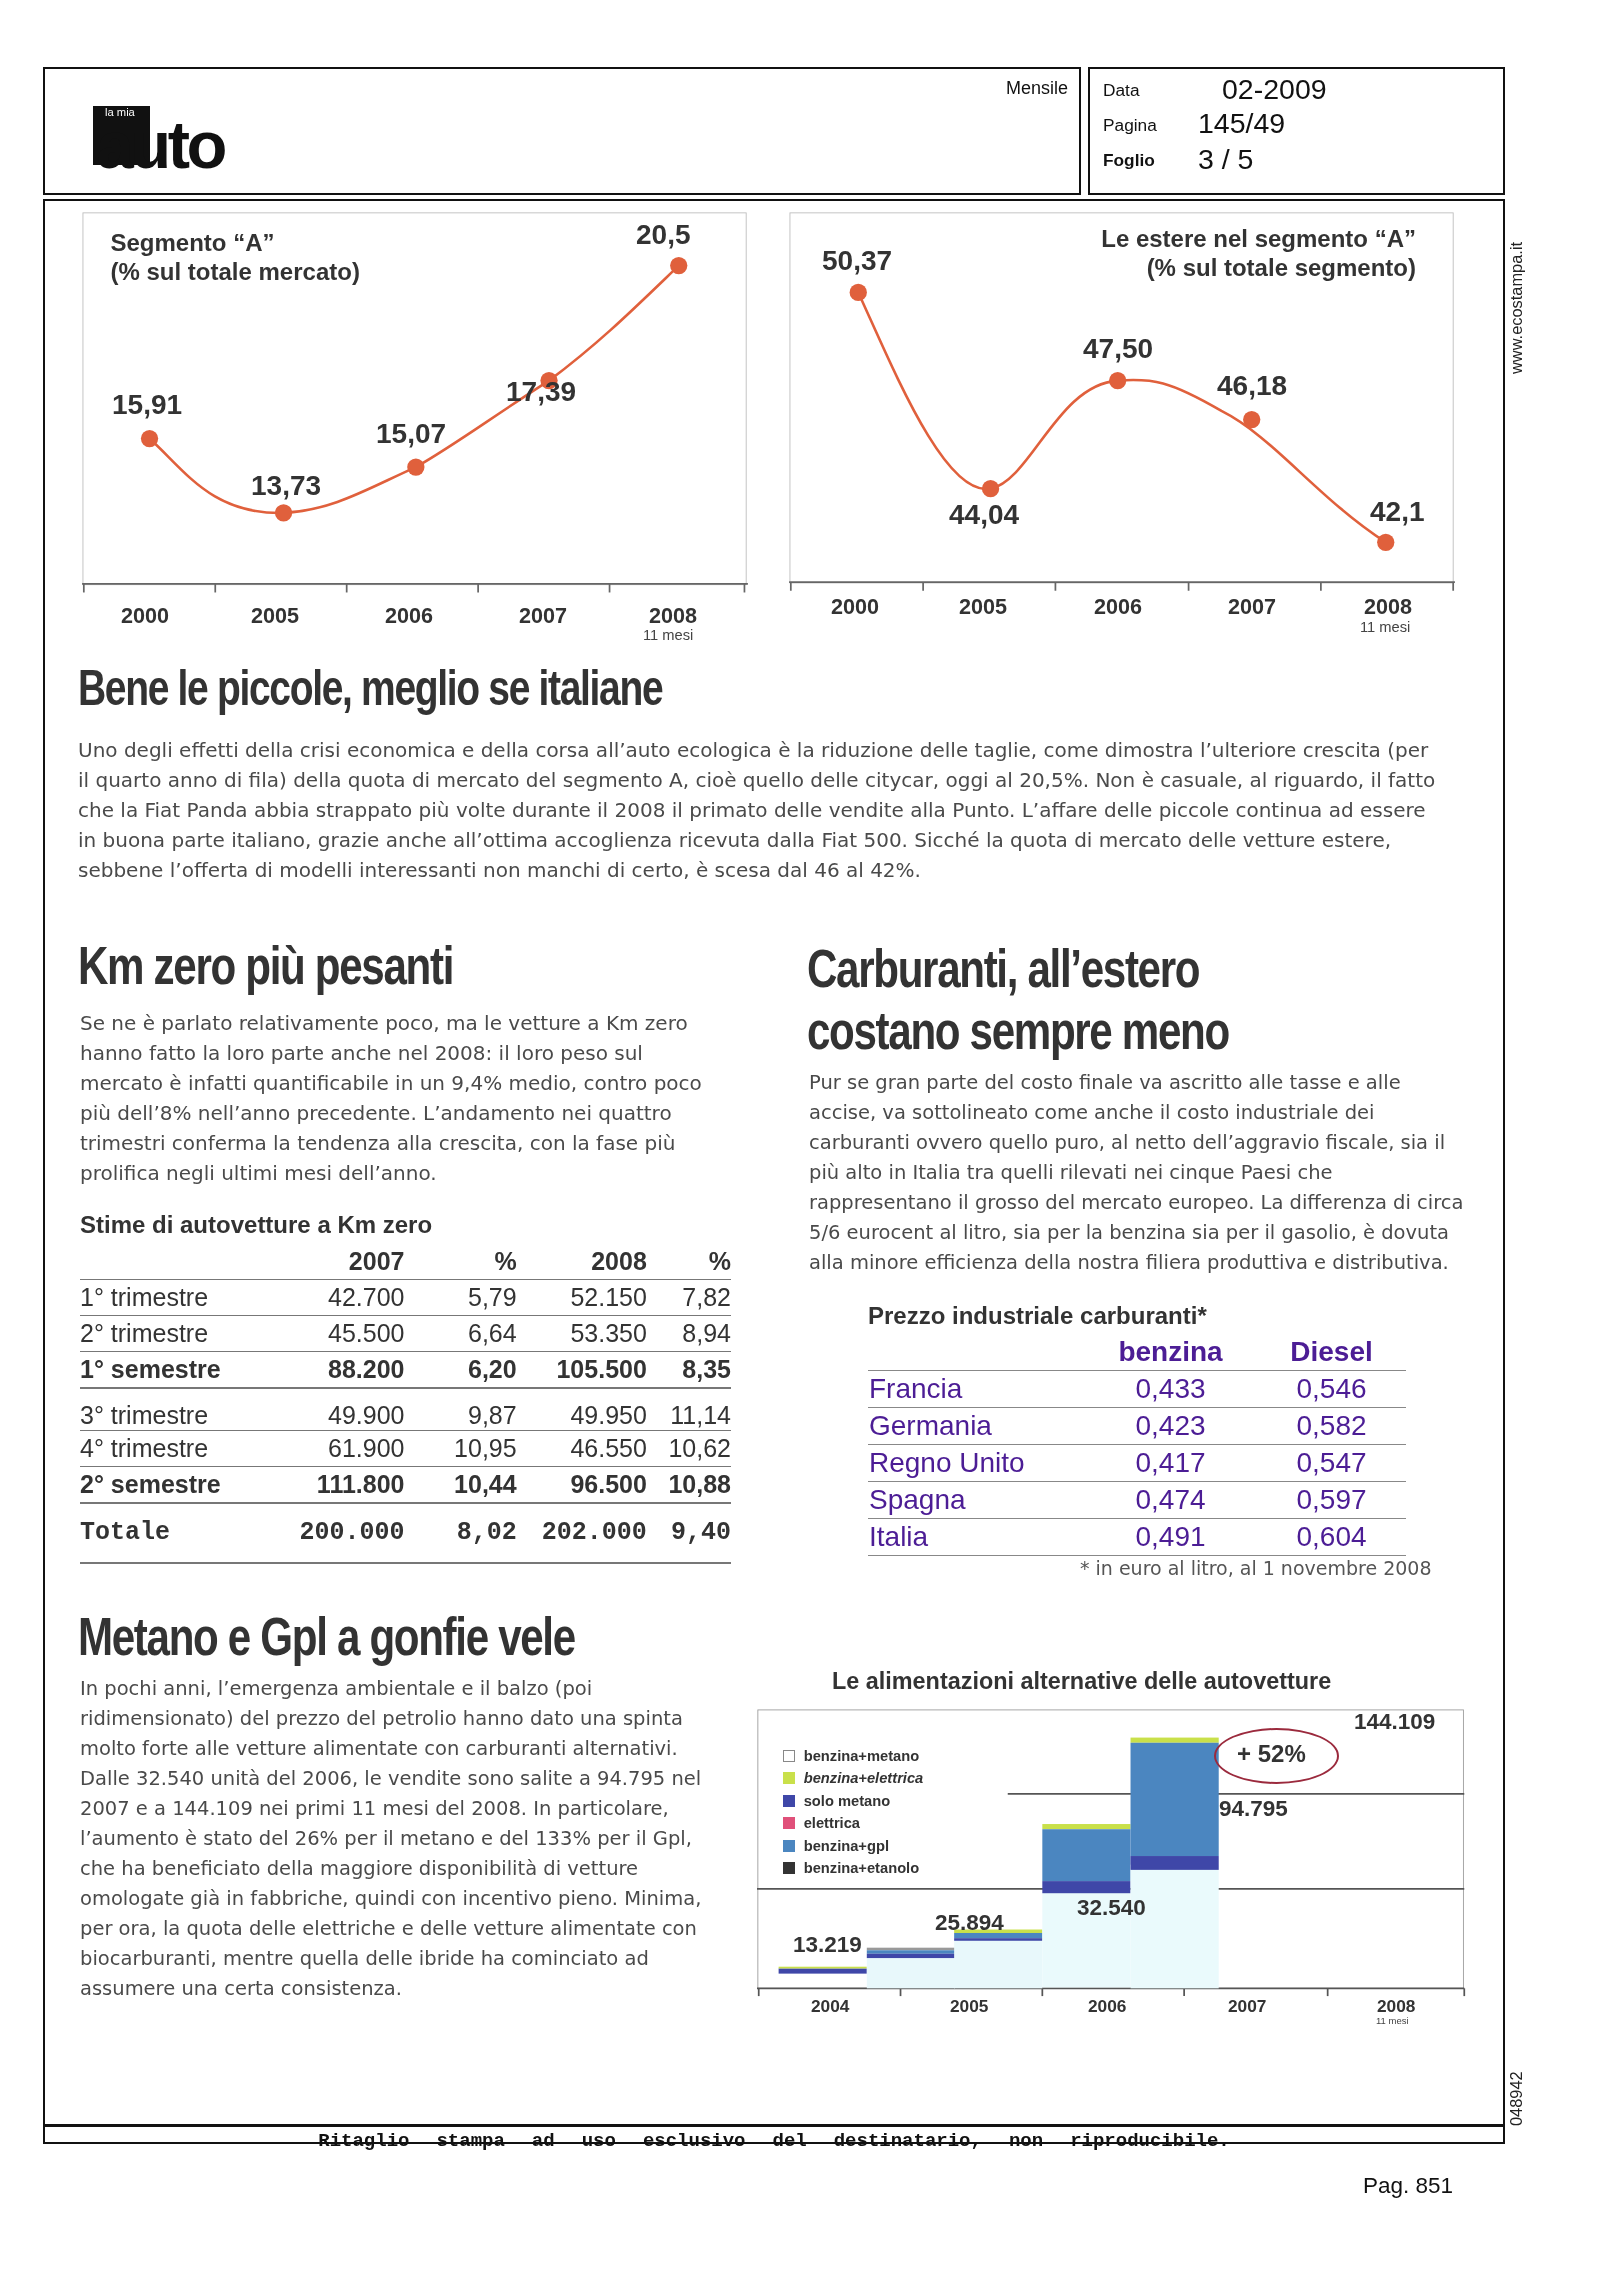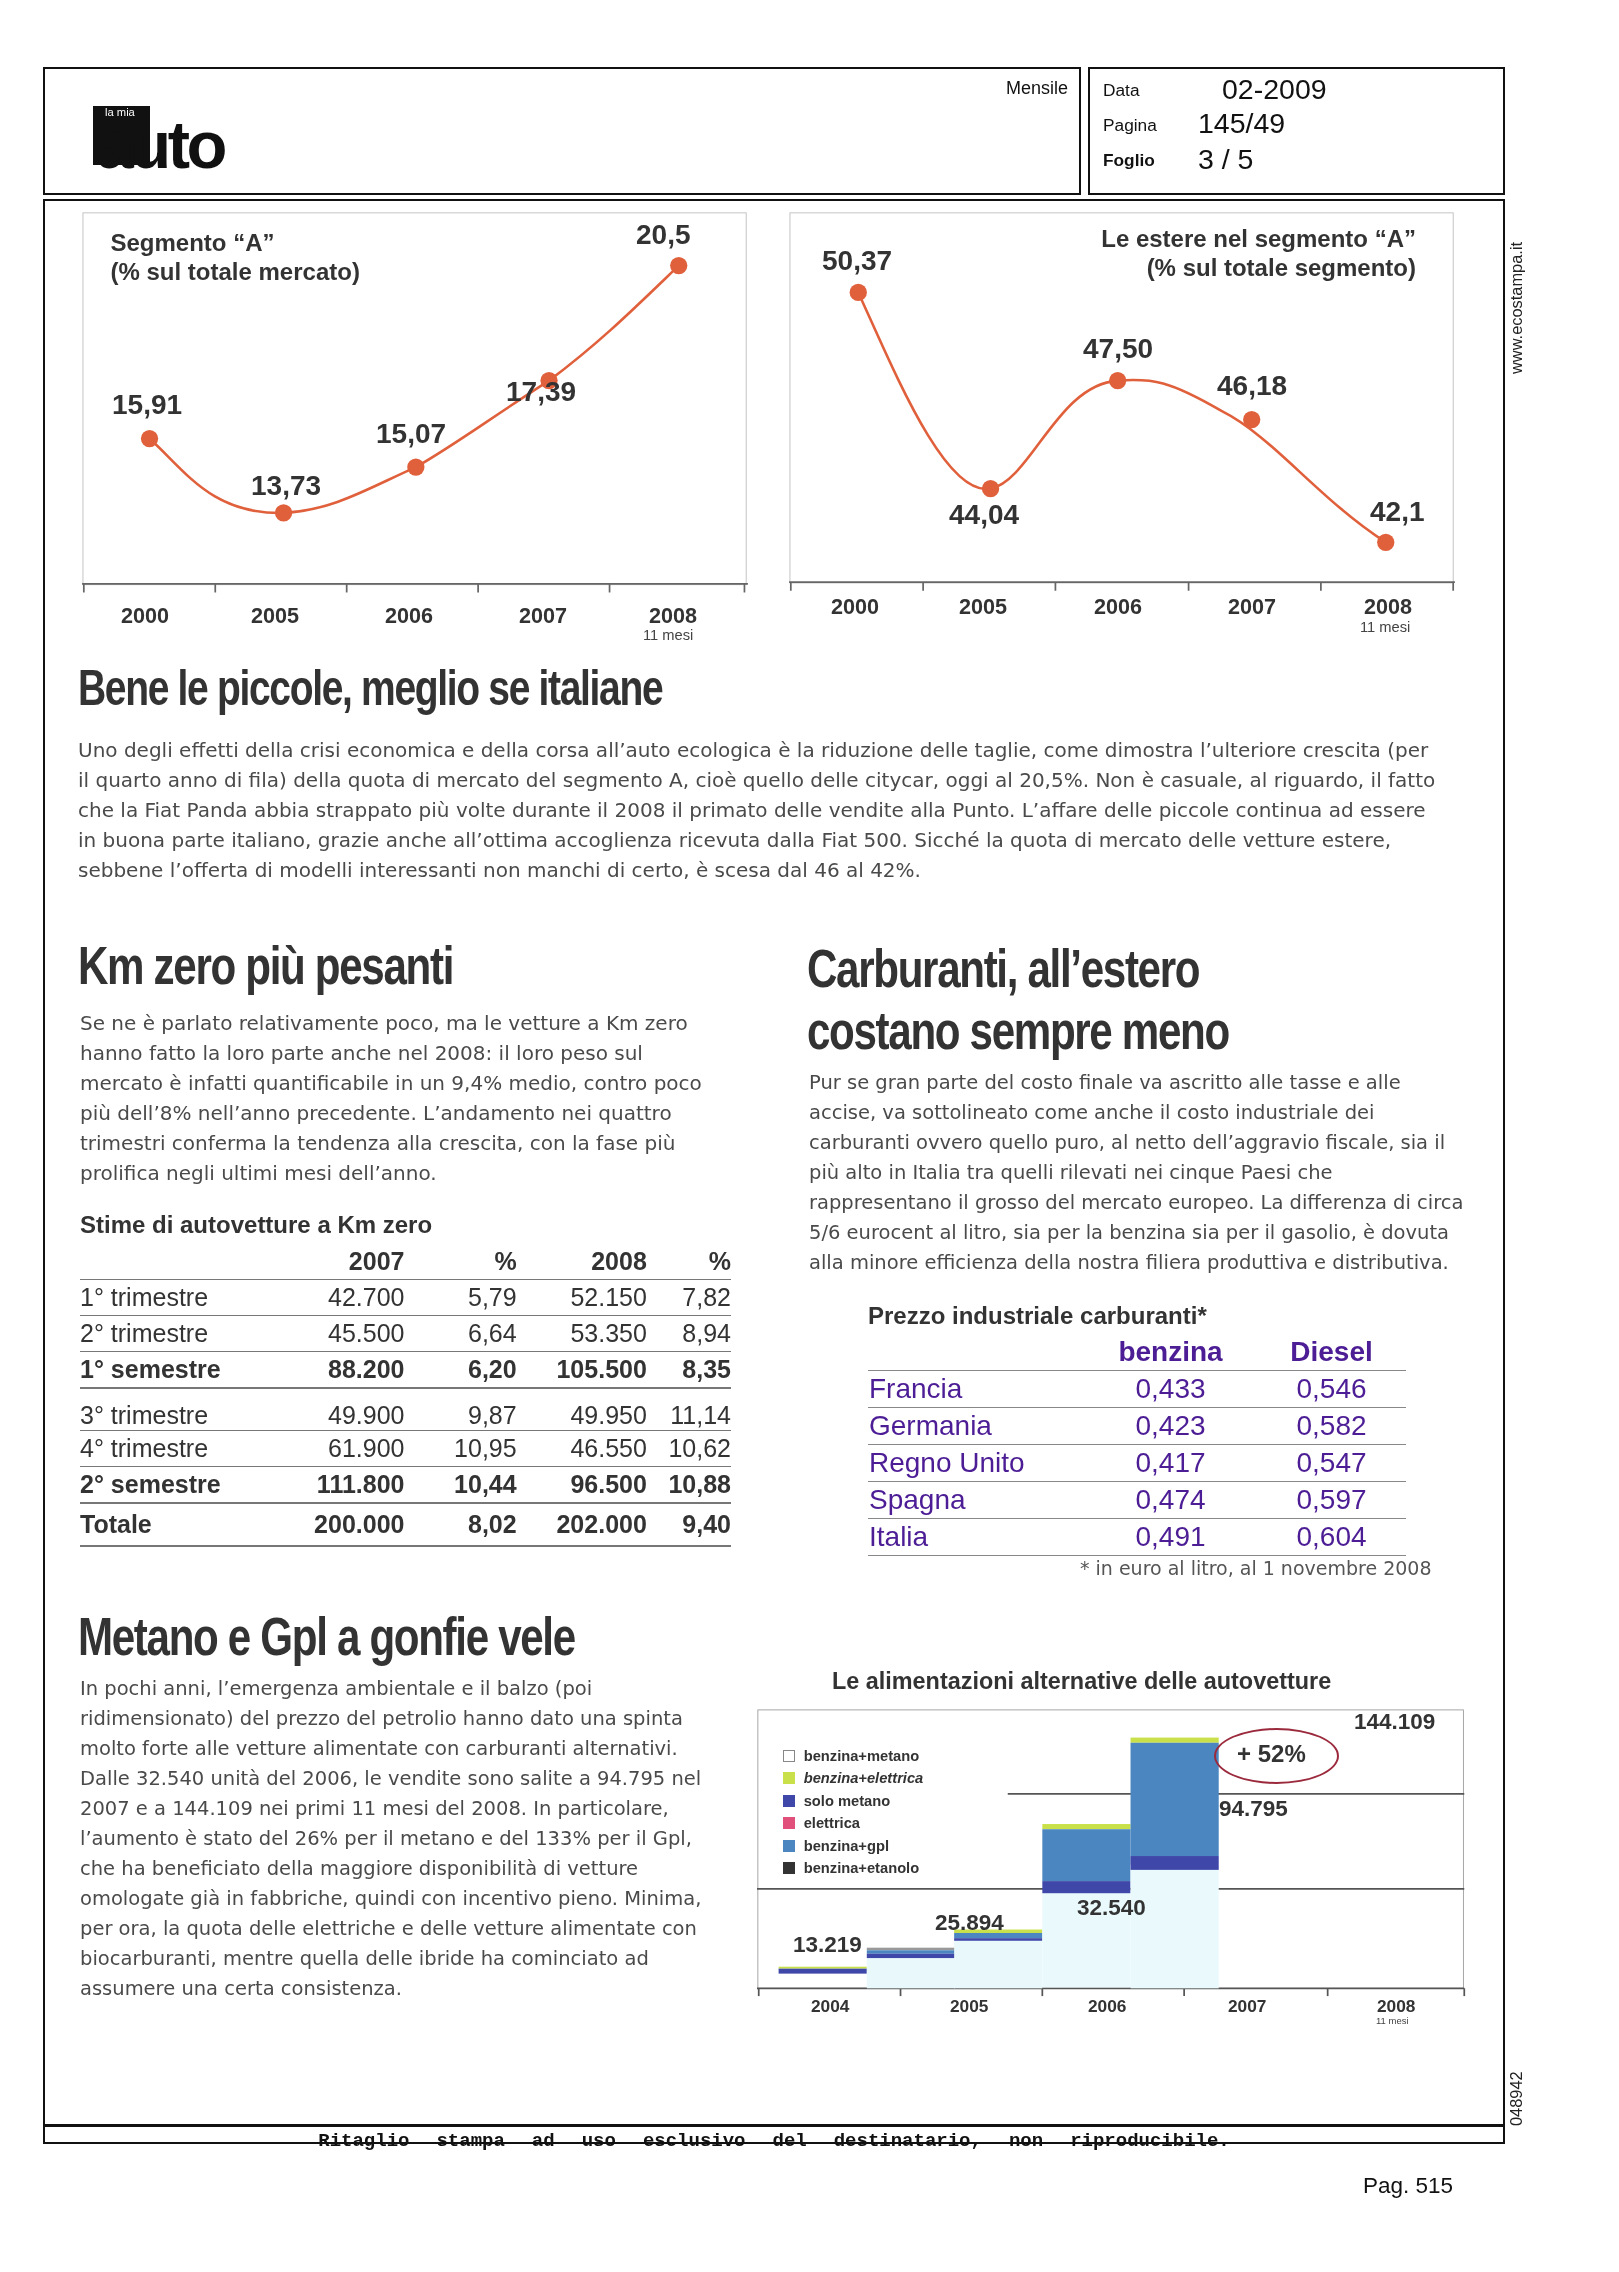--- a/index.html
+++ b/index.html
@@ -207,21 +207,21 @@
     <td>46.550</td>
     <td>10,62</td>
   </tr>
   <tr class="bold" style="border-bottom:2.6px solid #777;">
     <td>2° semestre</td>
     <td>111.800</td>
     <td>10,44</td>
     <td>96.500</td>
     <td>10,88</td>
   </tr>
-  <tr class="bold" style="height:43px;border-bottom:2.6px solid #777;">
+  <tr class="bold" style="height:60px;border-bottom:2.6px solid #777;font-family:Liberation Mono, monospace;">
     <td>Totale</td>
     <td>200.000</td>
     <td>8,02</td>
     <td>202.000</td>
     <td>9,40</td>
   </tr>
 </tbody>
   </table>
 
 <div class="h1" style="left:807px;top:937px;font-size:54px;line-height:62px;transform:scaleX(0.78);">
@@ -350,14 +350,14 @@
 
   <div class="bar-x" style="left:54px;top:287px;">2004</div>
   <div class="bar-x" style="left:193px;top:287px;">2005</div>
   <div class="bar-x" style="left:331px;top:287px;">2006</div>
   <div class="bar-x" style="left:471px;top:287px;">2007</div>
   <div class="bar-x" style="left:620px;top:287px;">2008</div>
   <div class="xsub" style="left:619px;top:306px;font-size:9.5px;">11 mesi</div>
 </div>
 
 <div class="ritaglio">Ritaglio stampa ad uso esclusivo del destinatario, non riproducibile.</div>
-<div class="pag">Pag. 515</div>
+<div class="pag">Pag. 851</div>
 
 
 </body></html>

